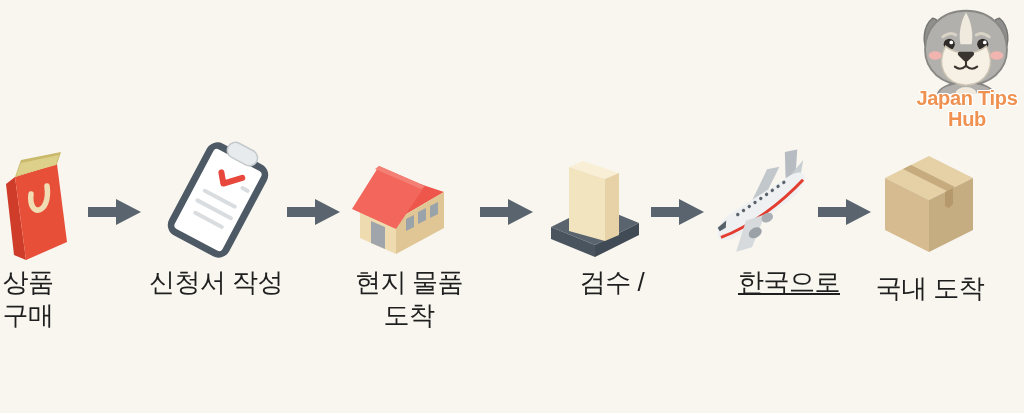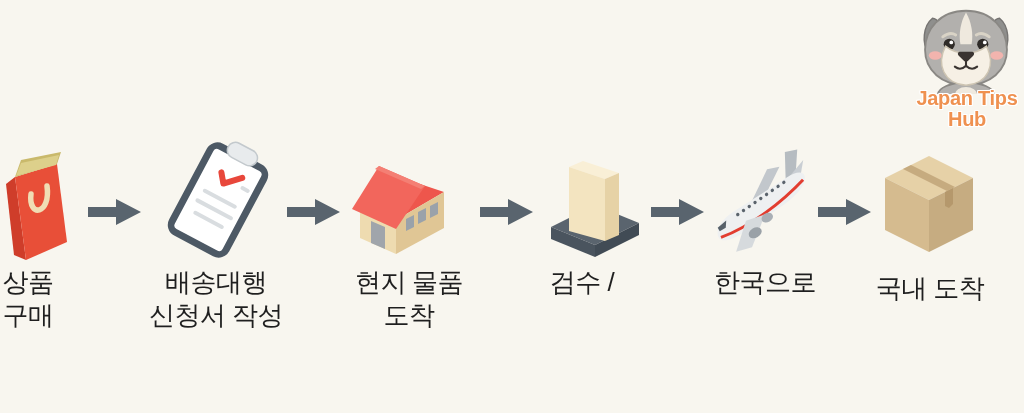--- a/index.html
+++ b/index.html
@@ -67,21 +67,20 @@
       <rect x="39" y="17" width="54" height="90" rx="4" fill="#ffffff"></rect>
       <rect x="50" y="2" width="32" height="16" rx="8" fill="#e8ebed" stroke="#c3c9cd" stroke-width="1.5"></rect>
       <path d="M56,36 l7,9 14,-14" stroke="#e8473b" stroke-width="6" fill="none" stroke-linecap="round" stroke-linejoin="round"></path>
       <rect x="80" y="38" width="10" height="4" rx="2" fill="#d9dde0"></rect>
       <rect x="48" y="58" width="38" height="4" rx="2" fill="#d9dde0"></rect>
       <rect x="46" y="70" width="42" height="4" rx="2" fill="#d9dde0"></rect>
       <rect x="50" y="82" width="34" height="4" rx="2" fill="#d9dde0"></rect>
     </g>
   </svg>
   <div class="step-label" style="left:116px; top:266px;">
-    <div>배송대행</div>
     <div>신청서 작성</div>
   </div>
 
   <svg class="arrow" style="left:287px;" viewBox="0 0 53 32">
     <polygon points="0,11 28,11 28,3 53,16 28,29 28,21 0,21" fill="#59646e"></polygon>
   </svg>
 
   <svg class="abs" style="left:352px; top:146px;" width="112" height="112" viewBox="0 0 112 112">
     <polygon points="44,74 92,46 68,38" fill="#ee564c"></polygon>
     <polygon points="44,74 92,46 92,82 44,108" fill="#e0c695"></polygon>
@@ -103,21 +102,21 @@
   </svg>
 
   <svg class="abs" style="left:543px; top:155px;" width="106" height="106" viewBox="0 0 106 106">
     <polygon points="8,72 52,50 96,68 52,90" fill="#5a646e"></polygon>
     <polygon points="8,72 52,90 52,102 8,84" fill="#4a545e"></polygon>
     <polygon points="52,90 96,68 96,80 52,102" fill="#414b55"></polygon>
     <polygon points="26,12 40,6 76,18 62,24" fill="#f9efd6"></polygon>
     <polygon points="26,12 62,24 62,86 26,76" fill="#f3e4c0"></polygon>
     <polygon points="62,24 76,18 76,80 62,86" fill="#e6d2a6"></polygon>
   </svg>
-  <div class="step-label" style="left:482px; top:266px;">
+  <div class="step-label" style="left:512px; top:266px;">
     <div>검수 /</div>
   </div>
 
   <svg class="arrow" style="left:651px;" viewBox="0 0 53 32">
     <polygon points="0,11 28,11 28,3 53,16 28,29 28,21 0,21" fill="#59646e"></polygon>
   </svg>
 
   <svg class="abs" style="left:700px; top:146px;" width="132" height="114" viewBox="0 0 132 114">
     <g transform="translate(4,22) rotate(-30 60 40)">
       <polygon points="92,28 106,2 118,6 102,30" fill="#b6bcc1"></polygon>
@@ -135,21 +134,21 @@
         <circle cx="48" cy="31.3" r="1.7"></circle>
           <circle cx="55" cy="30.7" r="1.7"></circle>
         <circle cx="62" cy="30.1" r="1.7"></circle>
           <circle cx="69" cy="29.5" r="1.7"></circle>
         <circle cx="76" cy="28.9" r="1.7"></circle>
           <circle cx="83" cy="28.3" r="1.7"></circle>
         <circle cx="90" cy="27.7" r="1.7"></circle>
       </g>
     </g>
   </svg>
-  <div class="step-label" style="left:665px; top:266px;">
+  <div class="step-label" style="left:689px; top:266px;text-decoration:underline;">
     <div>한국으로</div>
   </div>
 
   <svg class="arrow" style="left:818px;" viewBox="0 0 53 32">
     <polygon points="0,11 28,11 28,3 53,16 28,29 28,21 0,21" fill="#59646e"></polygon>
   </svg>
 
   <svg class="abs" style="left:877px; top:148px;" width="104" height="108" viewBox="0 0 104 108">
     <polygon points="8,30 52,8 96,30 52,52" fill="#e6d1a7"></polygon>
     <polygon points="26,21 34,17 78,39 70,43" fill="#c6ab7f"></polygon>

